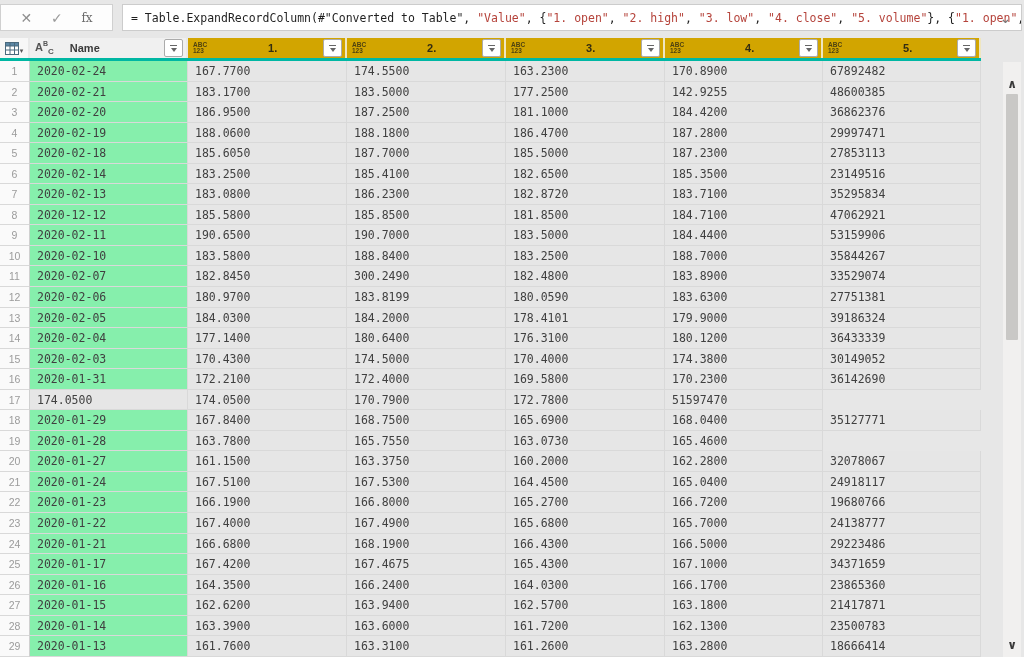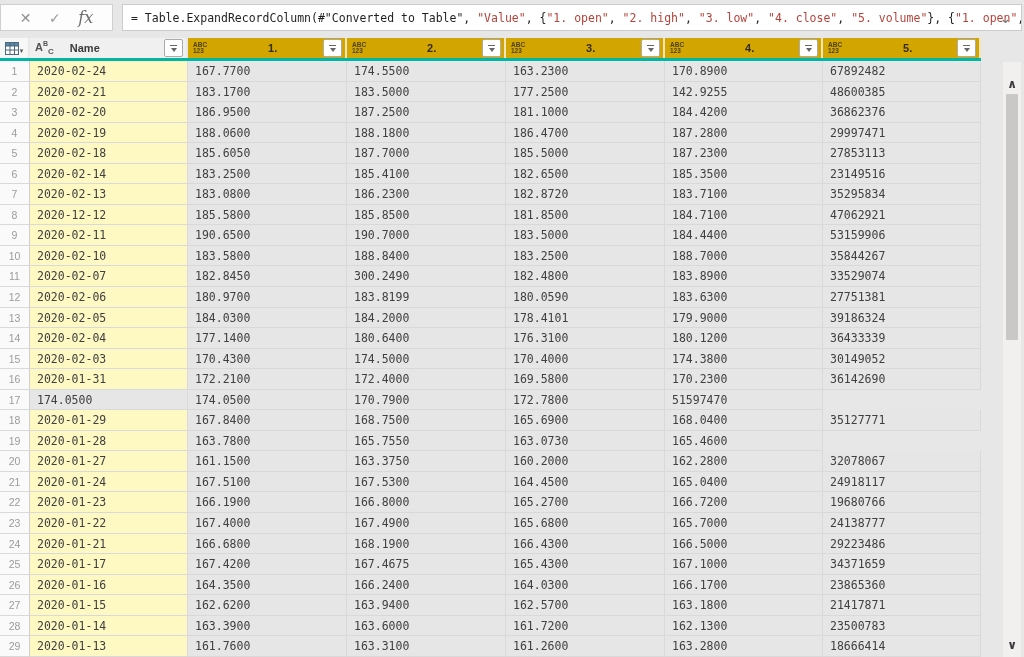--- a/index.html
+++ b/index.html
@@ -10,21 +10,21 @@
     -webkit-font-smoothing:antialiased;
   }
   
   .fb-iconbox{
     position:absolute;left:0;top:4;top:4px;height:27px;width:113px;
     background:#fdfdfd;border:1px solid #d0d0d0;box-sizing:border-box;
     display:flex;align-items:center;justify-content:space-around;padding:0 10px;
   }
   .fb-x{color:#8f8f8f;font-size:14px;}
   .fb-check{color:#9a9a9a;font-size:14px;}
-  .fb-fx{color:#6c6c6c;font-size:16px;font-style:italic;font-family:"DejaVu Serif",serif;}
+  .fb-fx{color:#6c6c6c;font-size:12px;font-family:"DejaVu Serif",serif;}
   .fb-inputbox{
     position:absolute;left:122px;right:2px;top:4px;height:27px;
     background:#fff;border:1px solid #ccc;box-sizing:border-box;
     display:flex;align-items:center;padding:0 26px 0 8px;
     white-space:nowrap;overflow:hidden;
   }
   .fb-text{
     font-family:"DejaVu Sans Mono","Liberation Mono",monospace;
     font-size:11.5px;color:#1f1f1f;letter-spacing:0;
   }
@@ -74,21 +74,21 @@
     border-right:1px solid #d9d9d9;border-bottom:1px solid #d9d9d9;
     font-family:"DejaVu Sans Mono","Liberation Mono",monospace;
     font-size:11.5px;color:#404040;padding-left:7px;
     white-space:nowrap;overflow:hidden;background:#e6e6e6;
   }
   .dcell.num{
     background:#fafafa;color:#9b9b9b;padding-left:0;text-align:center;
     font-family:"Liberation Sans","DejaVu Sans",sans-serif;font-size:10.5px;
     border-right:1px solid #d0d0d0;
   }
-  .dcell.namecol{background:#fef9c3;}
+  .dcell.namecol{background:#86efac;}
   
   .vscroll{
     position:absolute;left:1003px;top:62px;width:18px;height:595px;
     background:#f1f0ef;
   }
   .vscroll .chev{
     position:absolute;left:0;width:18px;text-align:center;color:#3a3a3a;
     font-size:12px;font-weight:bold;line-height:12px;
   }
   .chev.up{top:16px;}

